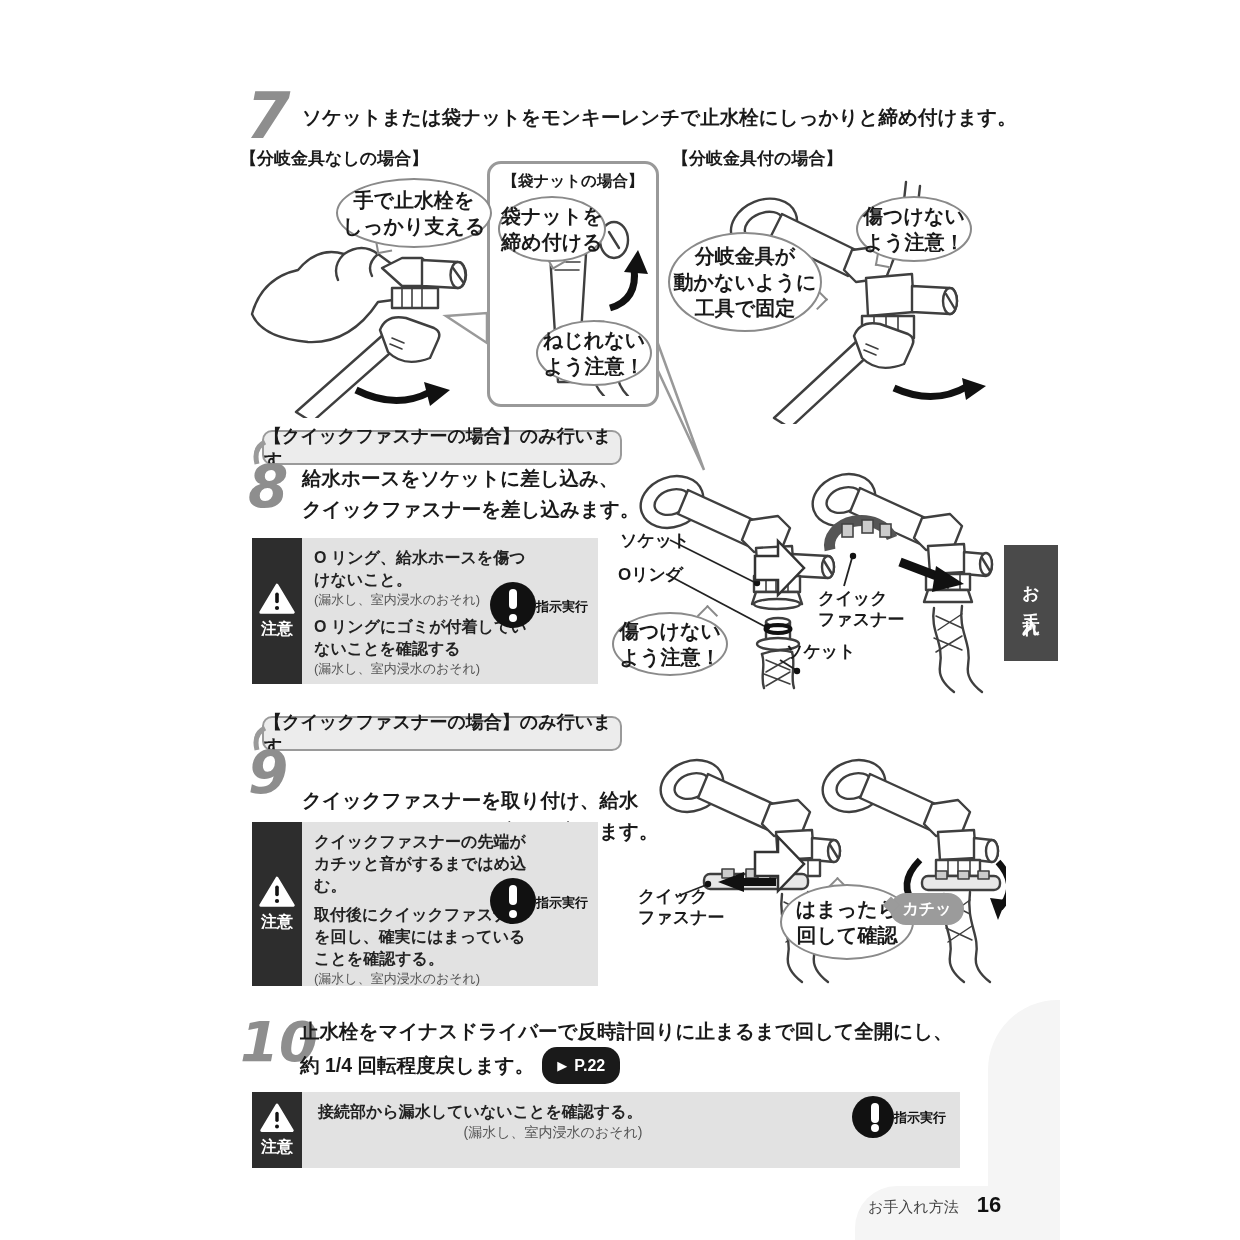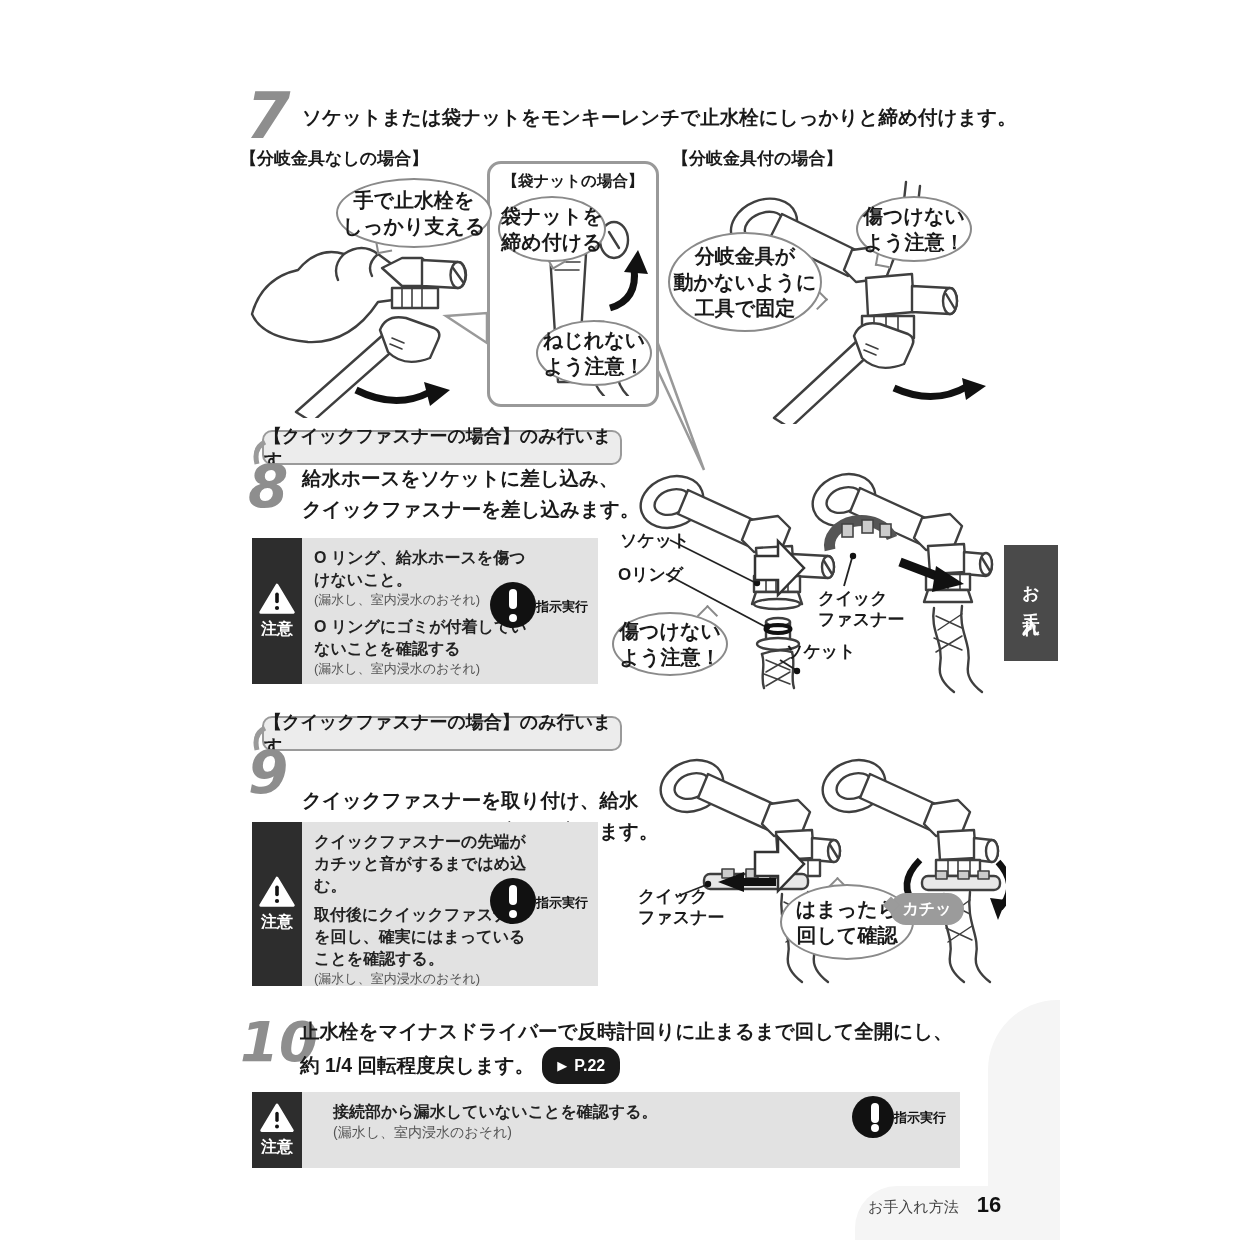--- a/index.html
+++ b/index.html
@@ -371,21 +371,21 @@
 
   <div class="caution" style="left:252px;top:1092px;width:708px;height:76px;">
     <div class="c-bar">
       <svg width="34" height="30" viewBox="0 0 60 52">
         <path d="M30 3 L57 48 L3 48 Z" fill="#fff" stroke="#fff" stroke-width="5" stroke-linejoin="round"></path>
         <rect x="27" y="15" width="6" height="18" rx="3" fill="#111"></rect>
         <circle cx="30" cy="41" r="3.5" fill="#111"></circle>
       </svg>
       <span class="c-bar-label">注意</span>
     </div>
-    <div class="c-body" style="padding-left:31px;">
+    <div class="c-body" style="padding-left:16px;text-align:right;">
       <div class="c-main">接続部から漏水していないことを確認する。</div>
       <div class="c-note" style="font-size:14px;">(漏水し、室内浸水のおそれ)</div>
     </div>
     <div class="exec" style="right:14px;top:4px;">
       <div class="exec-circle" style="width:42px;height:42px;"></div>
       <div class="exec-label" style="margin-top:1px;">指示実行</div>
     </div>
   </div>
 
   <div class="side-tab">

